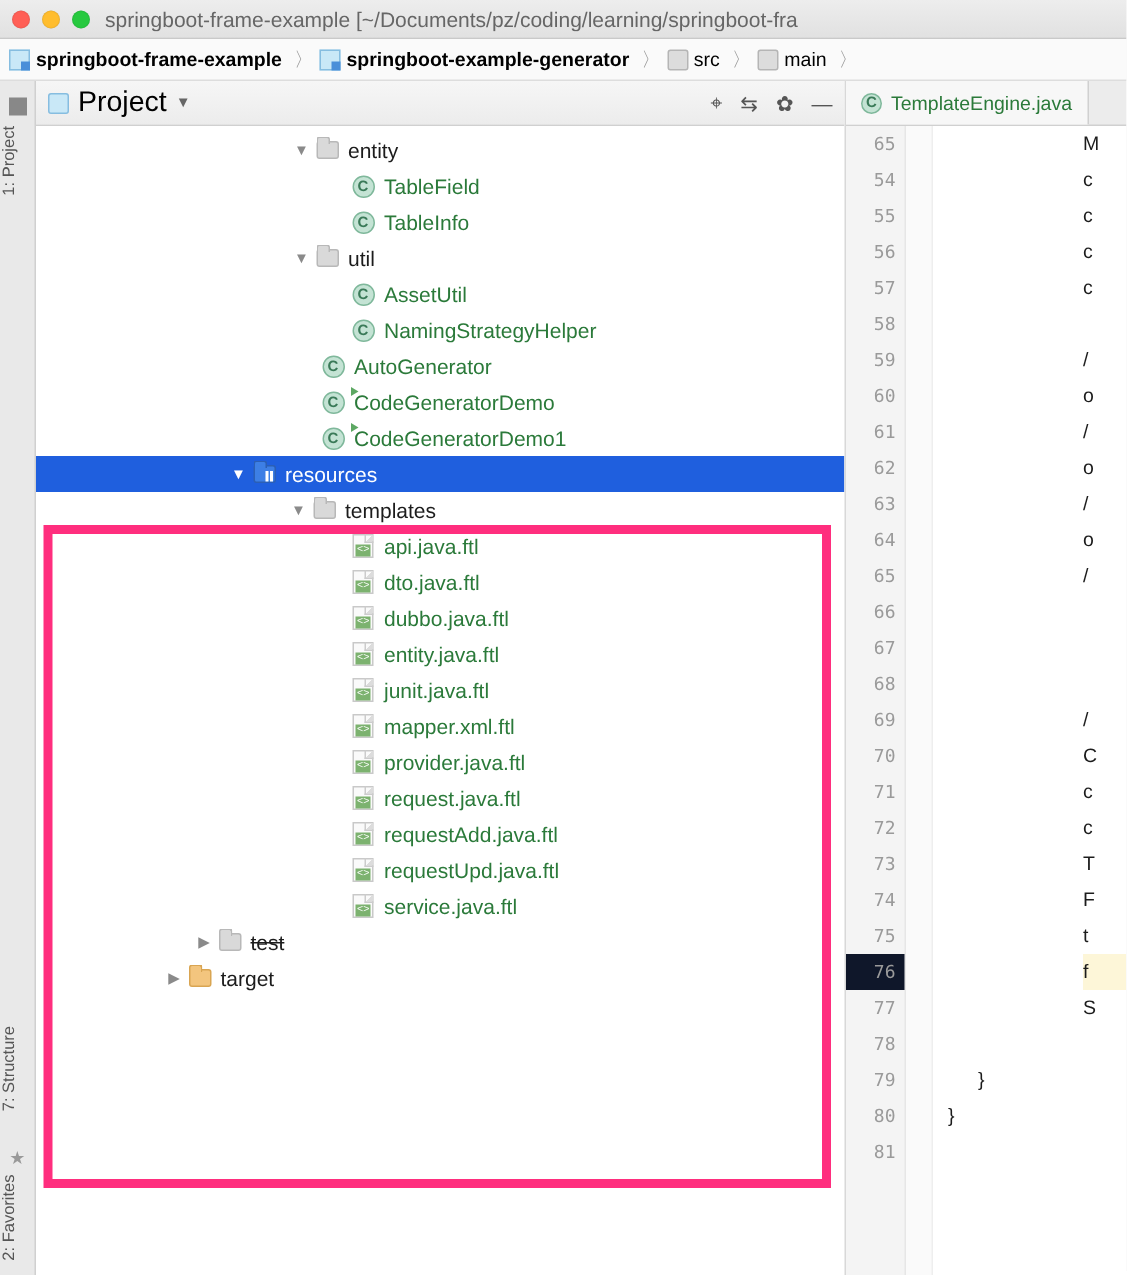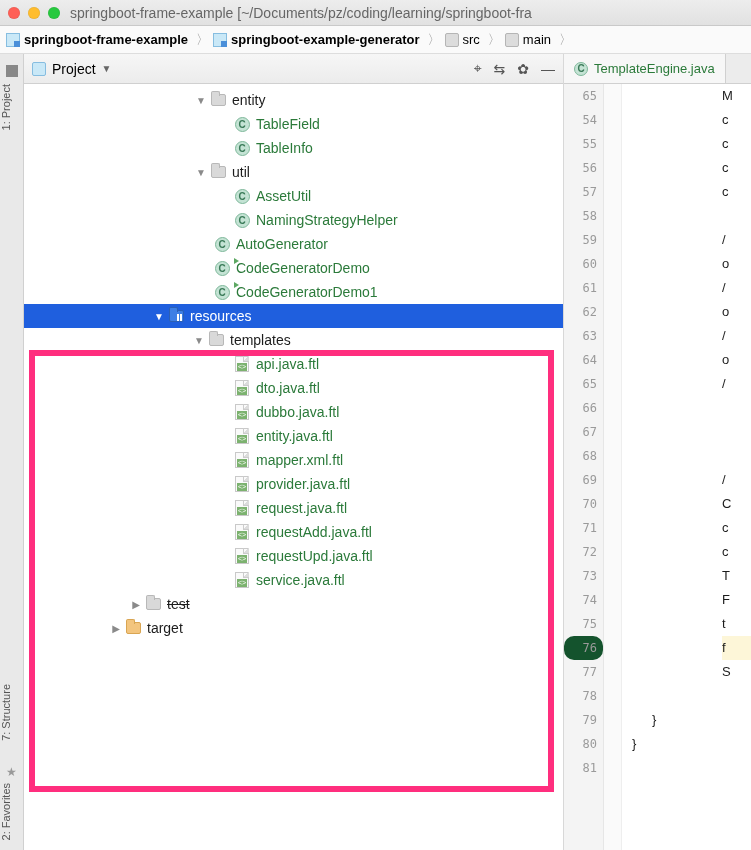--- a/index.html
+++ b/index.html
@@ -17,21 +17,21 @@
 .fld-icon { width:14px; height:14px; background:#dcdcdc; border:1px solid #b5b5b5; border-radius:2px; position: relative; }
 .main { display: flex; height: calc(100% - 54px); }
 .sidetabs { width: 24px; background:#e9e9e9; border-right:1px solid #d0d0d0; display:flex; flex-direction:column; justify-content:space-between; padding:6px 0; }
 .stab { writing-mode: vertical-rl; transform: rotate(180deg); font-size:11px; color:#555; padding:4px 0; cursor:pointer; text-align:center; }
 .stab-icon { width:12px; height:12px; margin:4px auto; }
 .sq { display:inline-block; width:12px; height:12px; background:#888; }
 .star { color:#999; font-size:12px; text-align:center; }
 .project { flex: 0 0 540px; background:#fff; border-right:1px solid #d8d8d8; display:flex; flex-direction:column; overflow:hidden; }
 .ptoolbar { height: 30px; background: linear-gradient(#f6f6f6,#ececec); border-bottom:1px solid #d0d0d0; display:flex; align-items:center; padding:0 8px; justify-content:space-between; }
 .pt-left { display:flex; align-items:center; gap:6px; }
-.pt-left .lbl { font-size:14px; }
+.pt-left .lbl { font-size:19px; }
 .dd { color:#666; font-size:10px; }
 .pt-right { display:flex; align-items:center; gap:12px; color:#555; }
 .pt-right span { cursor:pointer; }
 .tree { flex:1; overflow:hidden; position:relative; padding-top:4px; }
 .row { height: 24px; display:flex; align-items:center; font-size:14px; cursor:pointer; white-space:nowrap; }
 .row.sel { background:#1f5fde; color:#fff; }
 .row .tw { width:14px; text-align:center; color:#8a8a8a; font-size:10px; margin-right:2px; }
 .row.sel .tw { color:#fff; }
 .row .ic { width:16px; height:16px; margin-right:6px; flex-shrink:0; display:flex; align-items:center; justify-content:center; }
 .ic-folder { width:15px; height:12px; background:#d9d9d9; border:1px solid #b8b8b8; border-radius:2px; position:relative; }
@@ -50,21 +50,21 @@
 .row .nm.black { color:#1c1c1c; }
 .row.sel .nm { color:#fff; }
 .highlight-box { position:absolute; border:6px solid #ff2e7e; left:29px; top:350px; width:525px; height:442px; pointer-events:none; }
 .editor { flex:1; background:#fff; display:flex; flex-direction:column; overflow:hidden; }
 .etabs { height:30px; background:#ececec; border-bottom:1px solid #d0d0d0; display:flex; align-items:center; }
 .etab { height:100%; display:flex; align-items:center; gap:6px; padding:0 10px; background:#f7f7f7; border-right:1px solid #d0d0d0; font-size:13px; }
 .etab .nm { color:#2b7a3a; }
 .ebody { flex:1; display:flex; overflow:hidden; }
 .gutter { width:40px; background:#f4f4f4; border-right:1px solid #e6e6e6; }
 .gline { height:24px; line-height:24px; text-align:right; padding-right:6px; font-size:12px; color:#9a9a9a; font-family: Menlo, monospace; }
-.gline.hl { background:#14532d;border-radius:10px; }
+.gline.hl { background:#0f172a; }
 .code { flex:1; font-family: Menlo, monospace; font-size:13px; padding-left:4px; overflow:hidden; }
 .cline { height:24px; line-height:24px; white-space:nowrap; color:#1c1c1c; }
 .cline.hl { background:#fdf6d8; }
 </style>
 </head>
 <body>
 
 <div class="titlebar">
   <div class="traffic">
     <div class="dot red"></div>
@@ -213,20 +213,26 @@
           <span class="ic">
             <span class="ic-ftl"></span>
           </span>
           <span class="nm">dubbo.java.ftl</span>
         </div>
       <div class="row" style="padding-left:210px">
           <span class="ic">
             <span class="ic-ftl"></span>
           </span>
           <span class="nm">entity.java.ftl</span>
+        </div>
+      <div class="row" style="padding-left:210px">
+          <span class="ic">
+            <span class="ic-ftl"></span>
+          </span>
+          <span class="nm">junit.java.ftl</span>
         </div>
       <div class="row" style="padding-left:210px">
           <span class="ic">
             <span class="ic-ftl"></span>
           </span>
           <span class="nm">mapper.xml.ftl</span>
         </div>
       <div class="row" style="padding-left:210px">
           <span class="ic">
             <span class="ic-ftl"></span>

